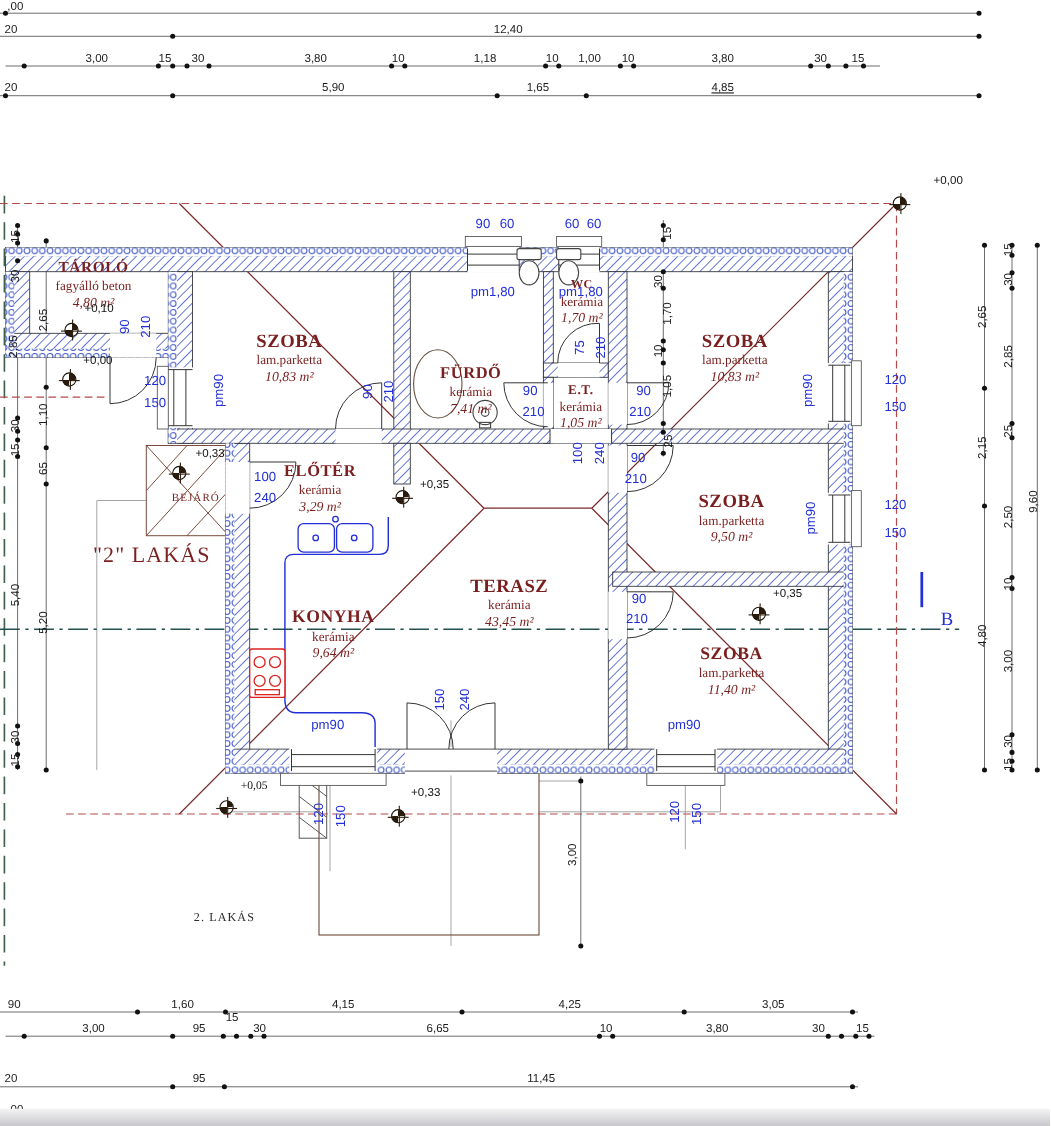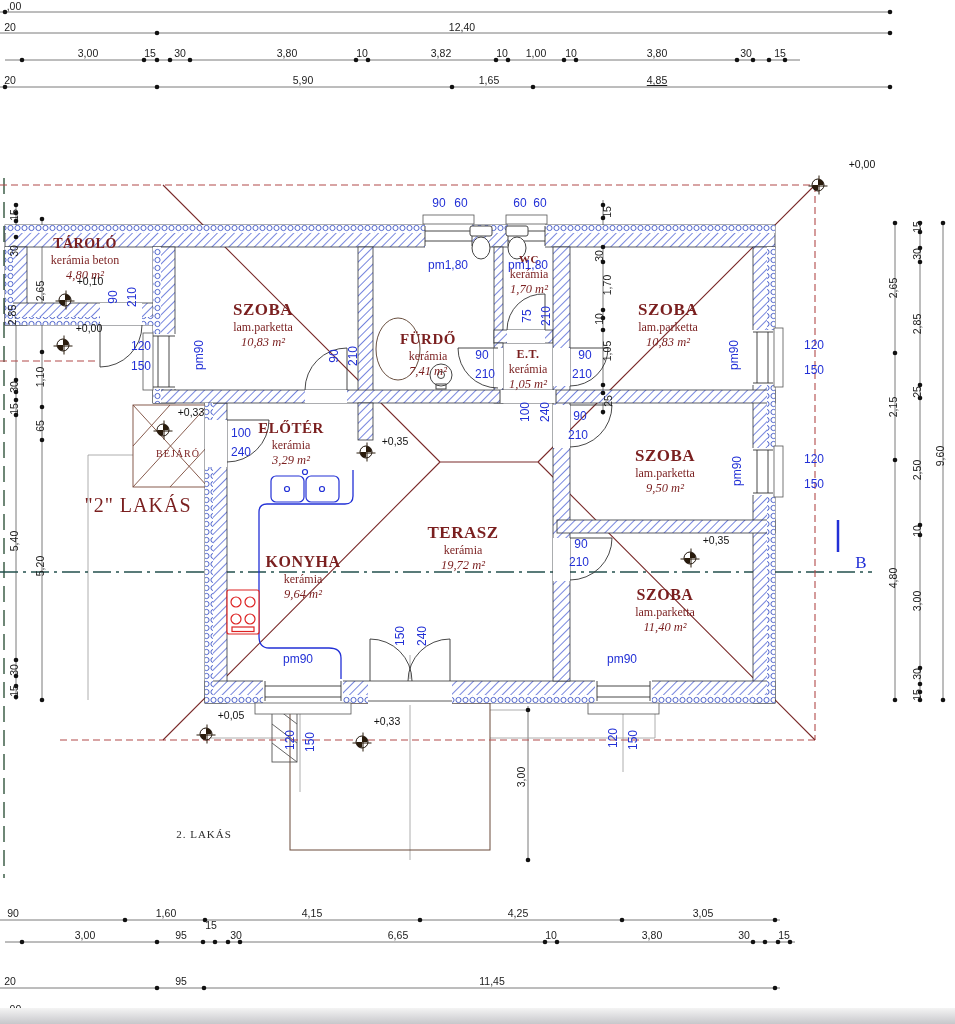--- a/index.html
+++ b/index.html
@@ -345,21 +345,21 @@
       </g>
 </svg>
 
 <div id="labels">
   <span class="lbl unit-quoted" style="left:138px;top:505px;">"2" LAKÁS</span>
   <span class="lbl unit-small" style="left:204px;top:834px;">2. LAKÁS</span>
   <span class="lbl bejaro" style="left:178px;top:453px;">BEJÁRÓ</span>
   <span class="lbl section-letter" style="left:861px;top:563px;">B</span>
 <div class="room-label" style="left: 85px; top: 259px;">
         <span class="room-name" style="font-size: 14px;">TÁROLÓ</span>
-        <span class="room-finish">kerámia beton</span>
+        <span class="room-finish">fagyálló beton</span>
         <span class="room-area">4,80 m²</span>
       </div>
       <div class="room-label" style="left: 263px; top: 325px;">
         <span class="room-name" style="font-size: 17px;">SZOBA</span>
         <span class="room-finish">lam.parketta</span>
         <span class="room-area">10,83 m²</span>
       </div>
       <div class="room-label" style="left: 428px; top: 355px;">
         <span class="room-name" style="font-size: 15px; text-align: center;">FÜRDŐ</span>
         <span class="room-finish">kerámia</span>
@@ -386,21 +386,21 @@
         <span class="room-area">3,29 m²</span>
       </div>
       <div class="room-label" style="left: 665px; top: 471px;">
         <span class="room-name" style="font-size: 17px;">SZOBA</span>
         <span class="room-finish">lam.parketta</span>
         <span class="room-area">9,50 m²</span>
       </div>
       <div class="room-label" style="left: 463px; top: 548px;">
         <span class="room-name" style="font-size: 17px;">TERASZ</span>
         <span class="room-finish">kerámia</span>
-        <span class="room-area">19,72 m²</span>
+        <span class="room-area">43,45 m²</span>
       </div>
       <div class="room-label" style="left: 303px; top: 577px;">
         <span class="room-name" style="font-size: 16px;">KONYHA</span>
         <span class="room-finish">kerámia</span>
         <span class="room-area">9,64 m²</span>
       </div>
       <div class="room-label" style="left: 665px; top: 610px;">
         <span class="room-name" style="font-size: 16px;">SZOBA</span>
         <span class="room-finish">lam.parketta</span>
         <span class="room-area">11,40 m²</span>
@@ -408,21 +408,21 @@
       <span class="lbl level" style="left: 90px; top: 281px;">+0,10</span>
       <div class="marker" style="left: 65px; top: 300px;"></div>
       <span class="lbl level" style="left: 89px; top: 328px;">+0,00</span>
       <div class="marker" style="left: 63px; top: 345px;"></div>
       <span class="lbl level" style="left: 191px; top: 412px;">+0,33</span>
       <div class="marker" style="left: 163px; top: 430px;"></div>
       <span class="lbl level" style="left: 395px; top: 441px;">+0,35</span>
       <div class="marker" style="left: 366px; top: 452px;"></div>
       <span class="lbl level" style="left: 716px; top: 540px;">+0,35</span>
       <div class="marker" style="left: 690px; top: 558px;"></div>
-      <span class="lbl level" style="left: 231px; top: 715px;">+0,05</span>
+      <span class="lbl level" style="left: 231px; top: 715px; font-family: Liberation Serif, serif;">+0,05</span>
       <div class="marker" style="left: 206px; top: 734px;"></div>
       <span class="lbl level" style="left: 387px; top: 721px;">+0,33</span>
       <div class="marker" style="left: 362px; top: 742px;"></div>
       <span class="lbl level" style="left: 862px; top: 164px;">+0,00</span>
       <div class="marker" style="left: 818px; top: 185px;"></div>
       <span class="lbl blue r90" style="left: 113px; top: 297px;">90</span>
       <span class="lbl blue r90" style="left: 132px; top: 297px;">210</span>
       <span class="lbl blue r90" style="left: 334px; top: 356px;">90</span>
       <span class="lbl blue r90" style="left: 353px; top: 356px;">210</span>
       <span class="lbl blue" style="left: 141px; top: 346px;">120</span>
@@ -463,21 +463,21 @@
       <span class="lbl blue r90" style="left: 613px; top: 738px;">120</span>
       <span class="lbl blue r90" style="left: 633px; top: 740px;">150</span>
       <span class="lbl dim" style="left: 14px; top: 6px;">,00</span>
       <span class="lbl dim" style="left: 10px; top: 27px;">20</span>
       <span class="lbl dim" style="left: 462px; top: 27px;">12,40</span>
       <span class="lbl dim" style="left: 88px; top: 53px;">3,00</span>
       <span class="lbl dim" style="left: 150px; top: 53px;">15</span>
       <span class="lbl dim" style="left: 180px; top: 53px;">30</span>
       <span class="lbl dim" style="left: 287px; top: 53px;">3,80</span>
       <span class="lbl dim" style="left: 362px; top: 53px;">10</span>
-      <span class="lbl dim" style="left: 441px; top: 53px;">3,82</span>
+      <span class="lbl dim" style="left: 441px; top: 53px;">1,18</span>
       <span class="lbl dim" style="left: 502px; top: 53px;">10</span>
       <span class="lbl dim" style="left: 536px; top: 53px;">1,00</span>
       <span class="lbl dim" style="left: 571px; top: 53px;">10</span>
       <span class="lbl dim" style="left: 657px; top: 53px;">3,80</span>
       <span class="lbl dim" style="left: 746px; top: 53px;">30</span>
       <span class="lbl dim" style="left: 780px; top: 53px;">15</span>
       <span class="lbl dim" style="left: 10px; top: 80px;">20</span>
       <span class="lbl dim" style="left: 303px; top: 80px;">5,90</span>
       <span class="lbl dim" style="left: 489px; top: 80px;">1,65</span>
       <span class="lbl dim" style="left: 657px; top: 80px; text-decoration: underline;">4,85</span>

